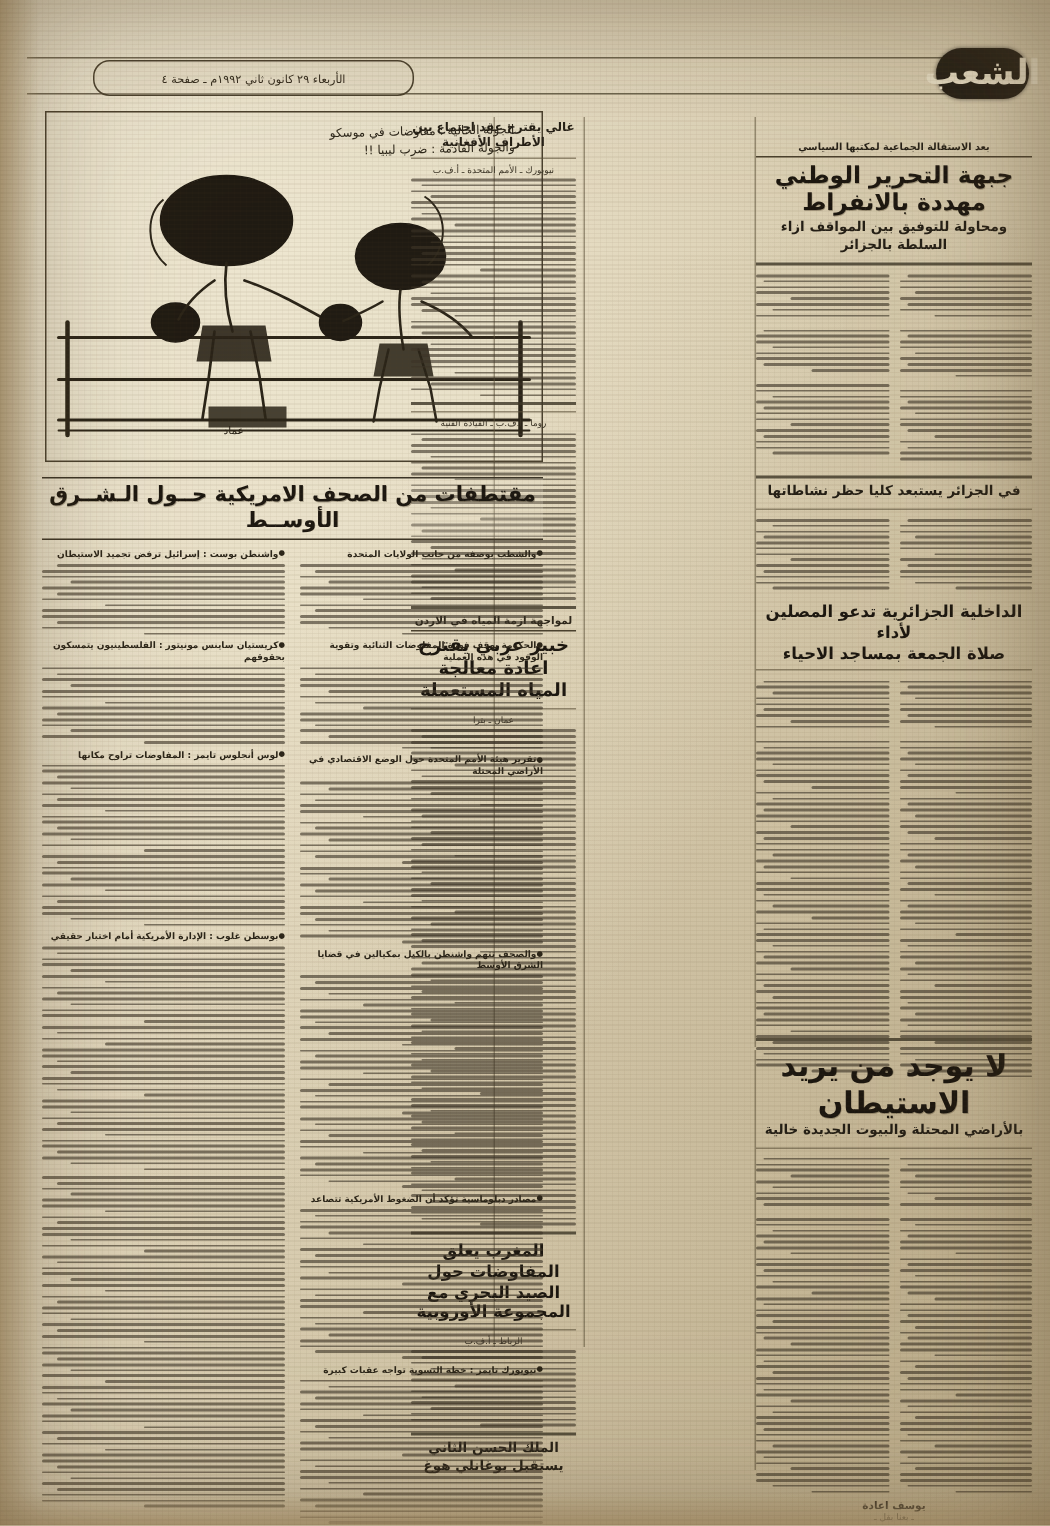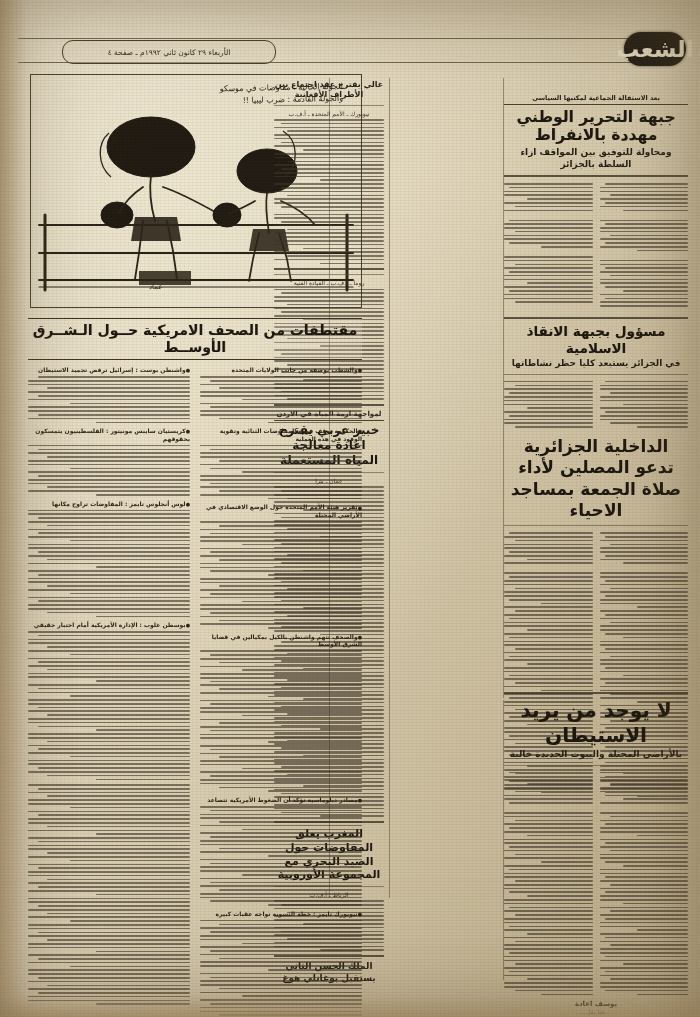--- a/index.html
+++ b/index.html
@@ -85,21 +85,21 @@
   }
   .hl-main{
     font-size:15.5px;font-weight:700;color:#1c1710;text-align:center;
     line-height:1.22;letter-spacing:-.3px;
     text-shadow:.4px .4px 0 rgba(60,50,30,.35);
   }
   .hl-sub{
     font-size:9px;font-weight:700;color:#241f16;text-align:center;line-height:1.3;margin-top:2px;
   }
   .hl-med{
-    font-size:17px;font-weight:700;color:#1c1710;text-align:center;line-height:1.25;
+    font-size:11px;font-weight:700;color:#1c1710;text-align:center;line-height:1.25;
   }
   .hl-small{
     font-size:8px;font-weight:700;color:#241f16;text-align:center;line-height:1.3;
   }
   .hl-tiny{
     font-size:7px;font-weight:700;color:#2b2519;text-align:center;line-height:1.3;
   }
   .byline{font-size:6px;color:#3b3426;text-align:center;}
 
   
@@ -275,21 +275,20 @@
             <i class="s1"></i>
             <i class="s1"></i>
             <i class="s3"></i>
         </div>
       </div>
     </div>
 
     <div class="thick-divider" style="margin-top:8px"></div>
 
     <div style="margin-top:4px">
-      <div class="hl-main" style="font-size:13.5px">مسؤول بجبهة الانقاذ الاسلامية</div>
       <div class="hl-sub">في الجزائر يستبعد كليا حظر نشاطاتها</div>
       <div class="section-divider"></div>
       <div style="display:flex;gap:7px;">
         <div class="body-lines" style="flex:1">
           <i class="s2"></i>
             <i class="s1"></i>
             <i class="s1"></i>
             <i class="s3"></i>
             <i class="s1"></i>
           <i class="s1"></i>

